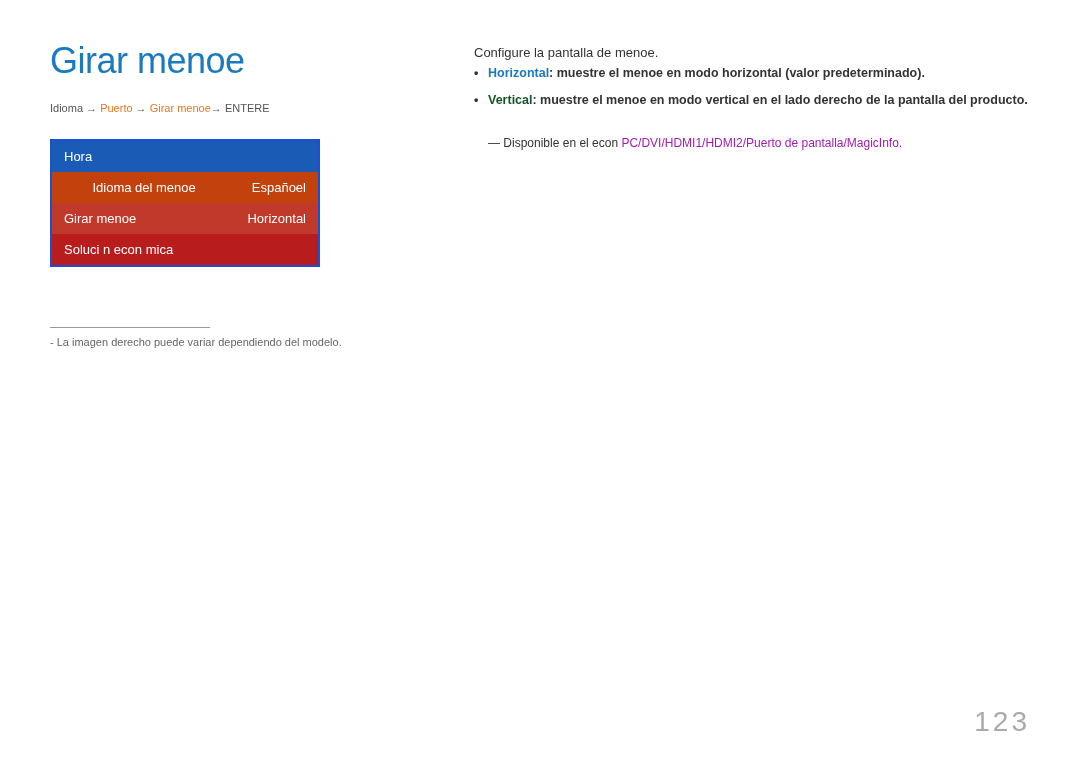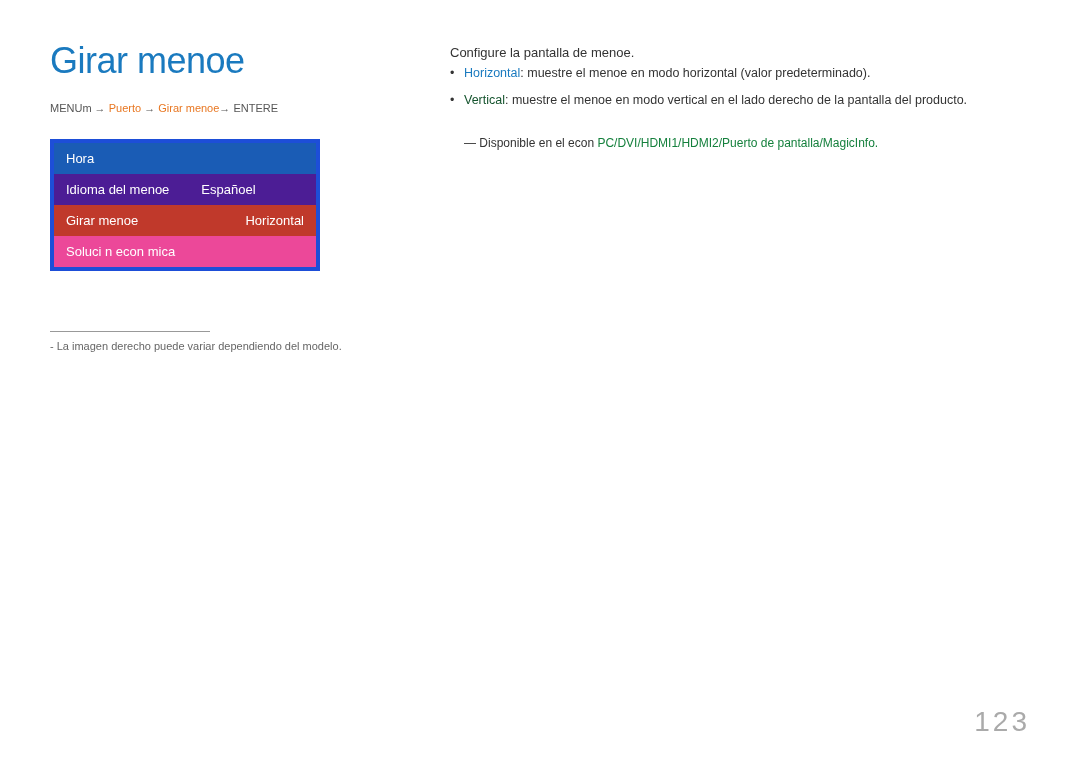--- a/index.html
+++ b/index.html
@@ -1,15 +1,15 @@
 <!DOCTYPE html>
 <html><head>
   <meta charset="utf-8">
   <style>
-    * { margin: 0; padding: 0; box-sizing: border-box; }
+    * { margin: 0; padding: 0; box-sizing: border-box; gap: 24px; }
     body {
       width: 1080px;
       height: 763px;
       background: #ffffff;
       font-family: Arial, sans-serif;
       position: relative;
       overflow: hidden;
     }
 
     .page-container {
@@ -43,50 +43,50 @@
       font-size: 11px;
       color: #555;
       margin-bottom: 25px;
     }
 
     .breadcrumb .highlight-orange {
       color: #e87722;
     }
 
     .menu-box {
-      border: 4px solid #1d4ed8;
+      border: 2px solid #1d4ed8;
       width: 270px;
       margin-top: 10px;
     }
 
     .menu-item {
       padding: 8px 12px;
       font-size: 13px;
       color: #fff;
       position: relative;
     }
 
     .menu-item.hora {
       background: #1a5cb5;
     }
 
     .menu-item.idioma {
-      background: #4c1d95;
+      background: #c2410c;
       display: flex;
-      justify-content: flex-start;
+      justify-content: flex-end;
     }
 
     .menu-item.girar {
       background: #c0392b;
       display: flex;
       justify-content: space-between;
     }
 
     .menu-item.solucion {
-      background: #ec4899;
+      background: #b91c1c;
     }
 
     .menu-item-value {
       color: #fff;
       font-size: 13px;
       margin-left: 32px;
     }
 
     .footnote-divider {
       width: 160px;
@@ -104,20 +104,21 @@
     .right-section-title {
       font-size: 13px;
       color: #333;
       margin-bottom: 4px;
     }
 
     .bullet-list {
       list-style: none;
       padding: 0;
       margin-bottom: 26px;
+      font-weight: bold;
     }
 
     .bullet-list li {
       font-size: 12.5px;
       color: #333;
       margin-bottom: 8px;
       padding-left: 14px;
       position: relative;
       line-height: 1.5;
     }
@@ -137,21 +138,21 @@
       color: #14532d;
     }
 
     .availability-note {
       font-size: 12px;
       color: #333;
       padding-left: 14px;
     }
 
     .availability-note .link-blue {
-      color: #15803d;
+      color: #a21caf;
     }
 
     .page-number {
       position: absolute;
       bottom: 25px;
       right: 50px;
       font-size: 28px;
       color: #aaa;
       font-weight: normal;
       letter-spacing: 3px;
@@ -159,21 +160,21 @@
     }
   </style>
 </head>
 <body>
 
 <div class="page-container">
   <div class="left-column">
     <h1 class="page-title">Girar menoe</h1>
 
     <div class="breadcrumb">
-      <span>MENUm → </span><span class="highlight-orange">Puerto</span><span> → </span><span class="highlight-orange">Girar menoe</span><span>→ ENTERE</span>
+      <span>Idioma → </span><span class="highlight-orange">Puerto</span><span> → </span><span class="highlight-orange">Girar menoe</span><span>→ ENTERE</span>
     </div>
 
     <div class="menu-box">
       <div class="menu-item hora">
         <span>Hora</span>
       </div>
       <div class="menu-item idioma">
         <span>Idioma del menoe</span>
         <span class="menu-item-value">Españoel</span>
       </div>

